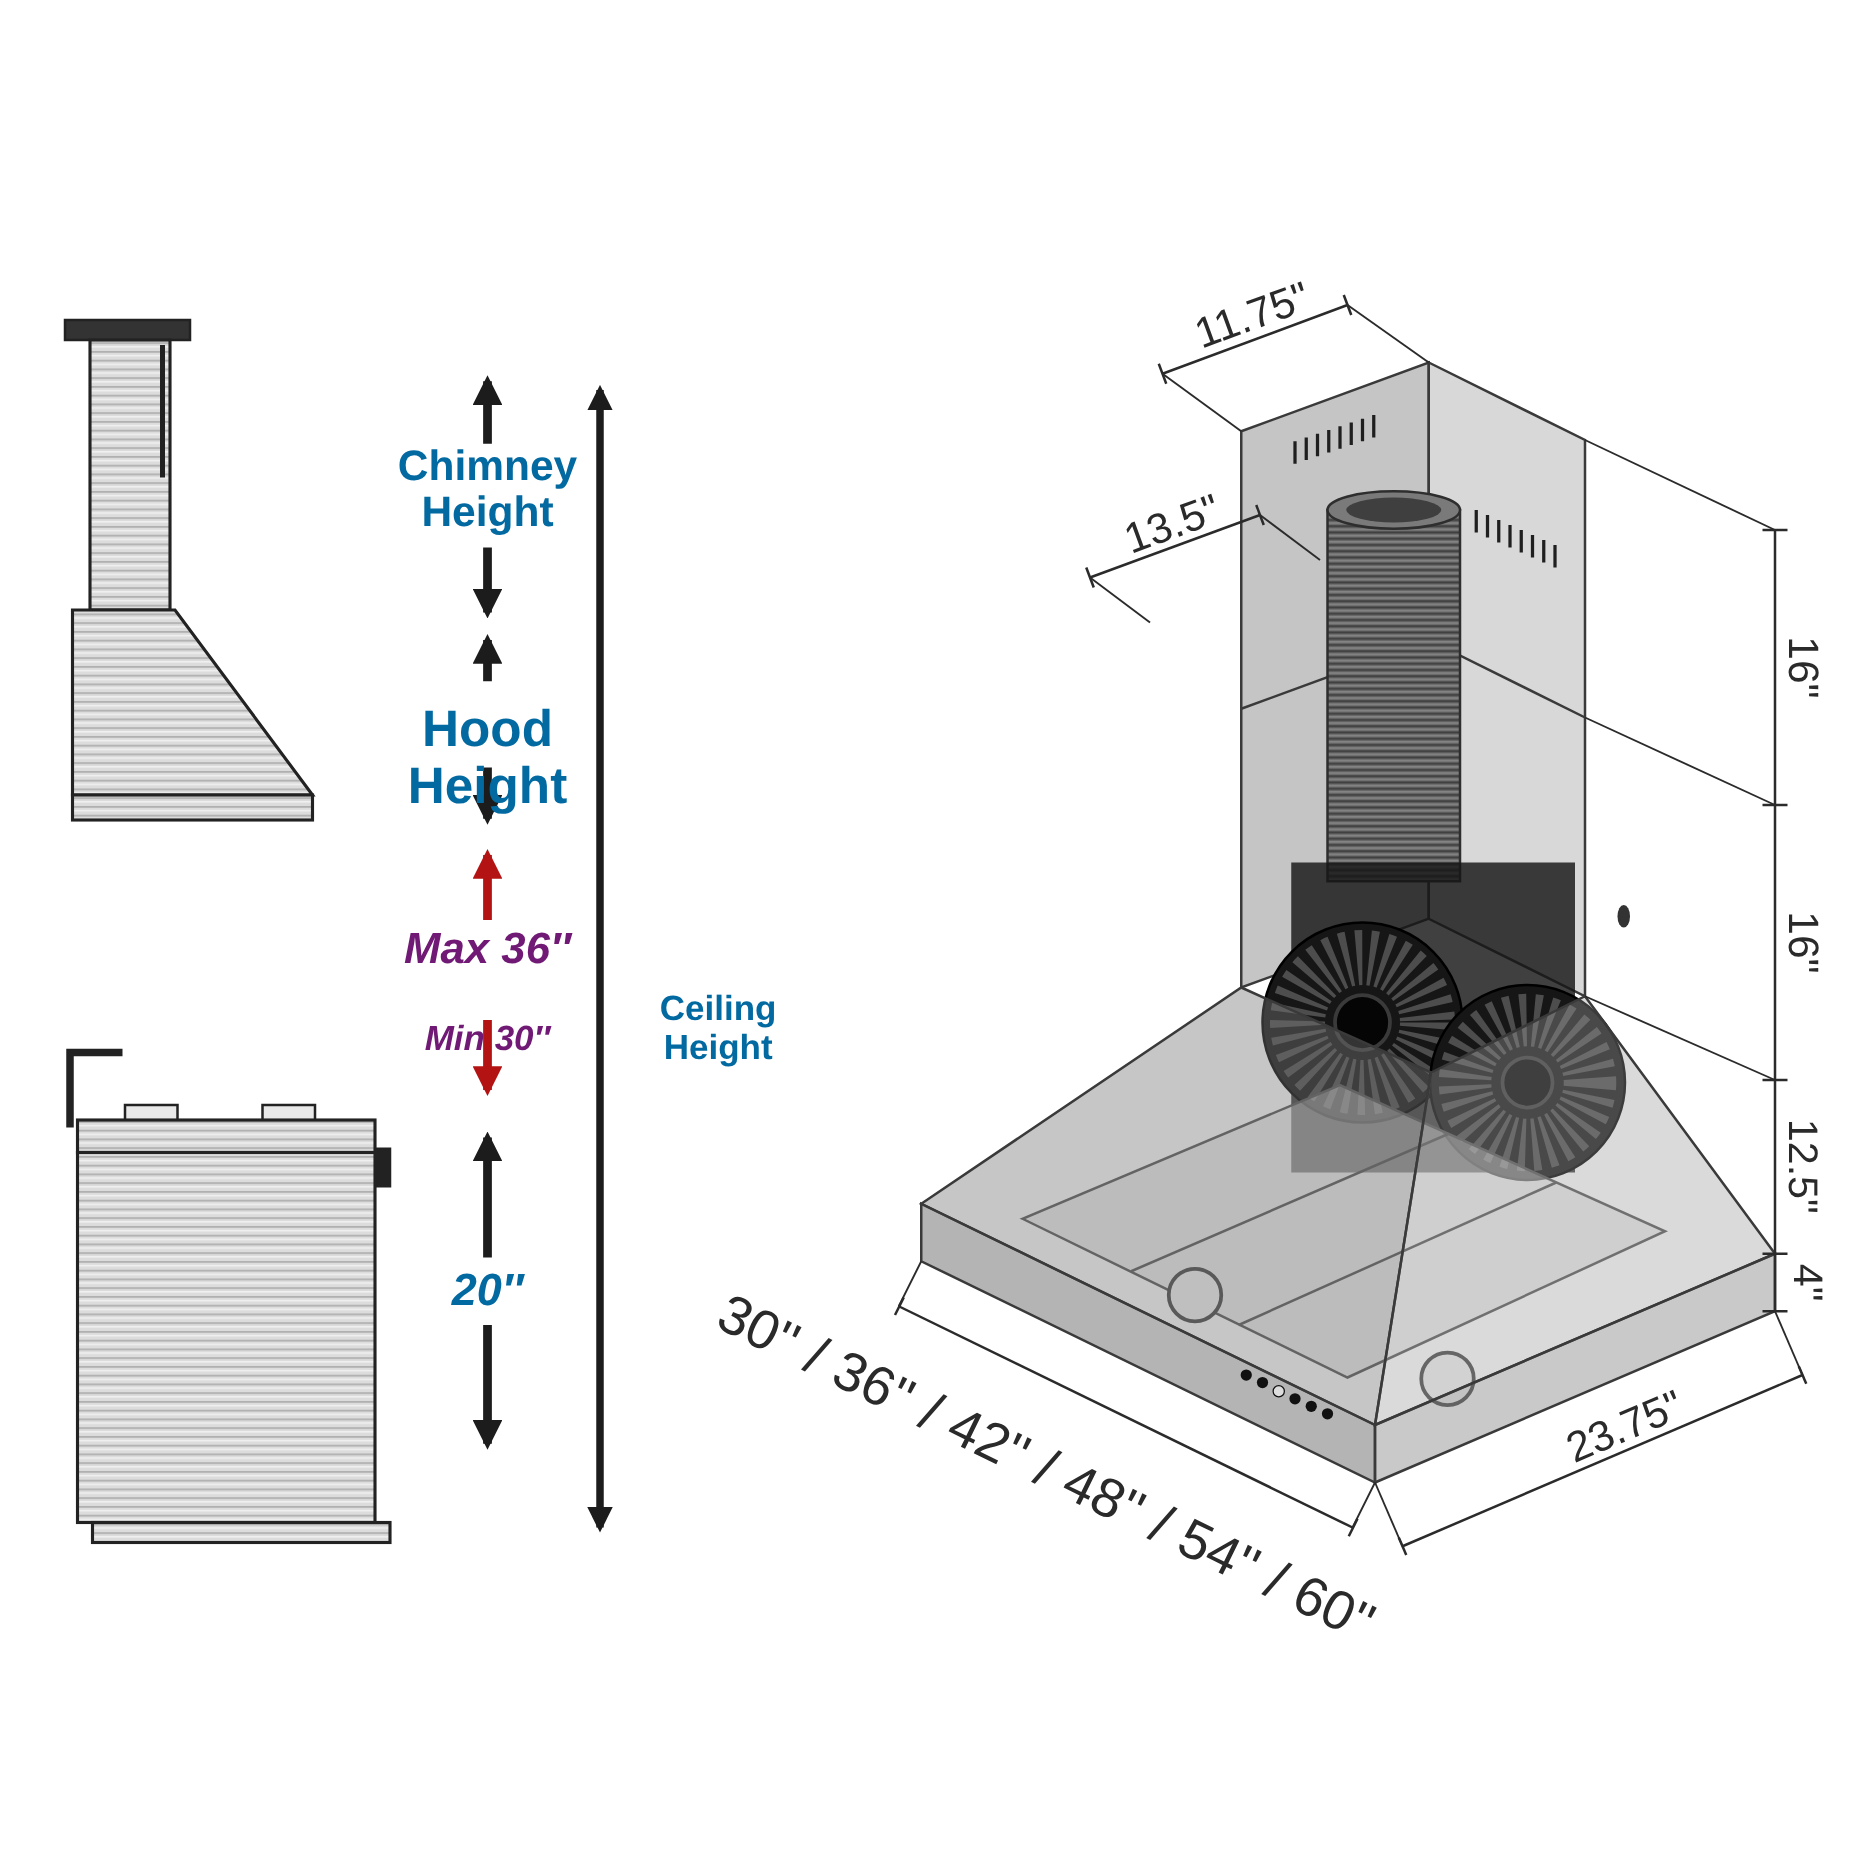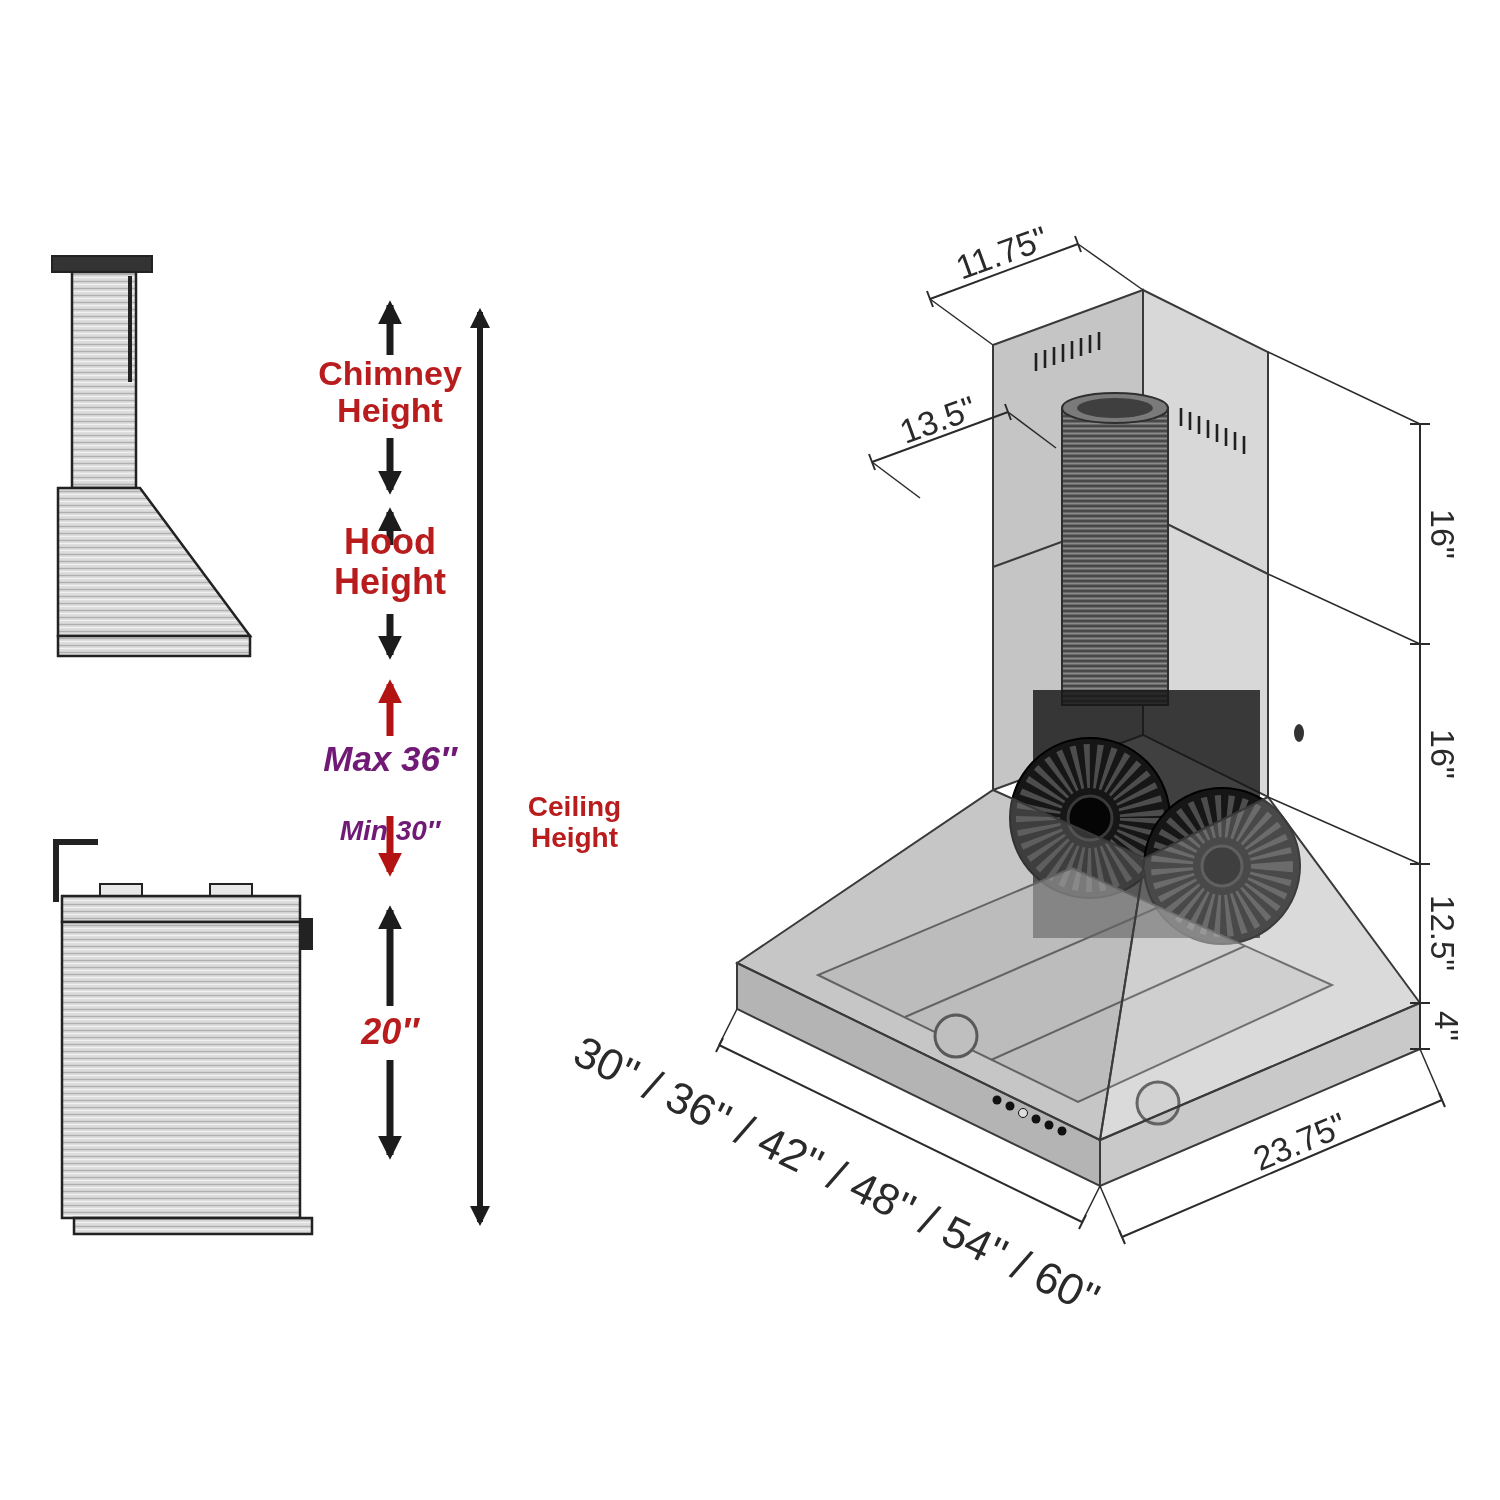--- a/index.html
+++ b/index.html
@@ -1,19 +1,19 @@
 <!DOCTYPE html>
 <html><head>
 <meta charset="utf-8">
 <style>
   html,body{margin:0;padding:0;background:#fff;}
   #stage{position:relative;width:1500px;height:1500px;background:#ffffff;overflow:hidden;
          font-family:"Liberation Sans",sans-serif;}
   #stage svg.layer{position:absolute;left:0;top:0;}
-  .lbl{position:absolute;color:#b91c1c;text-align:center;line-height:1.1;font-weight:bold;}
+  .lbl{position:absolute;color:#0369a1;text-align:center;line-height:1.1;font-weight:bold;}
   .dim{position:absolute;color:#2a2a2a;font-weight:normal;white-space:nowrap;}
   .center{transform:translate(-50%,-50%);}
   .red{color:#701a75;font-style:italic;}
   .it{font-style:italic;}
 </style>
 </head>
 <body>
 
 <div id="stage">
 
@@ -183,21 +183,21 @@
       <line x1="716" y1="1052" x2="723" y2="1038"></line>
           <line x1="1079" y1="1229" x2="1086" y2="1215"></line>
       <line x1="737" y1="1009" x2="719" y2="1045" stroke-width="1.5"></line>
       <line x1="1100" y1="1186" x2="1082" y2="1222" stroke-width="1.5"></line>
     </g>
   </g>
 </svg>
 
 <div class="lbl" style="left:300px;top:355px;width:180px;font-size:34px;">Chimney Height</div>
 
-<div class="lbl" style="left:312px;top:522px;width:156px;font-size:36px;">Hood Height</div>
+<div class="lbl" style="left:312px;top:561px;width:156px;font-size:41px;">Hood Height</div>
 
 <div class="lbl red" style="left:295px;top:740px;width:190px;font-size:35px;">Max 36″</div>
 
 <div class="lbl red" style="left:295px;top:816px;width:190px;font-size:28px;">Min 30″</div>
 
 <div class="lbl it" style="left:330px;top:1012px;width:120px;font-size:36px;">20″</div>
 
 <div class="lbl" style="left:487px;top:792px;width:175px;font-size:28px;">Ceiling Height</div>
 
 <div class="dim center" style="left:1002px;top:253px;font-size:34px;transform:translate(-50%,-50%) rotate(-20deg);">11.75"</div>

